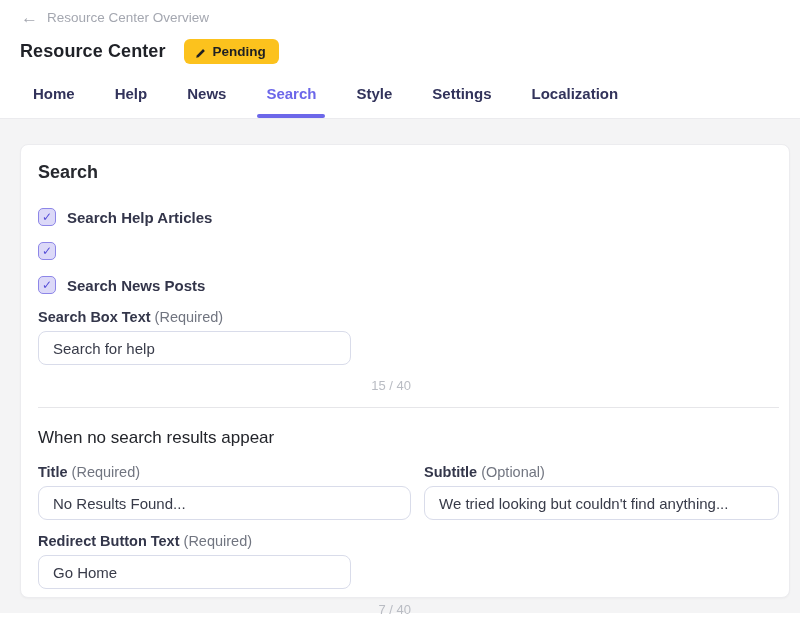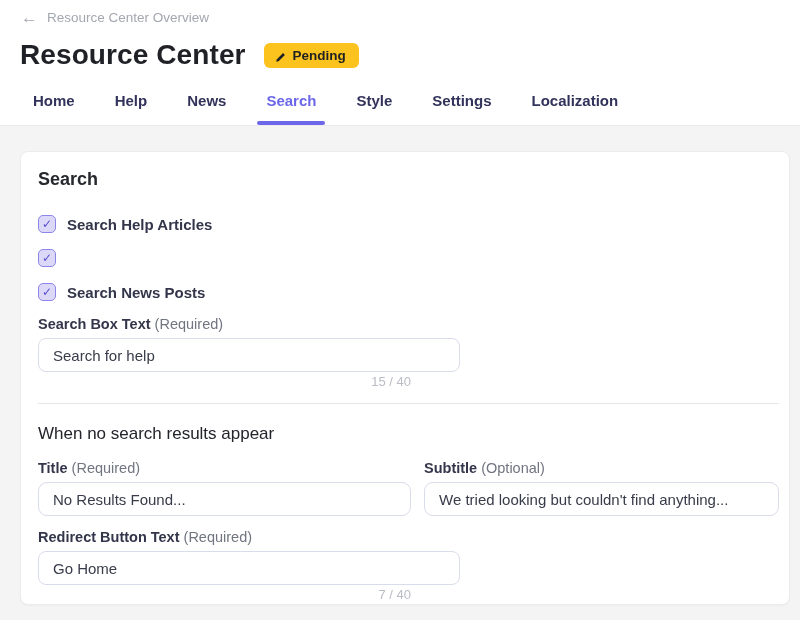--- a/index.html
+++ b/index.html
@@ -21,21 +21,21 @@
     color: #a4a7b0; font-size: 13.5px;
     cursor: pointer;
   }
   .breadcrumb .arrow { font-size: 17px; line-height: 1; color: #a4a7b0; }
 
   .title-row {
     display: flex; align-items: center; gap: 18px;
     padding: 13px 0 0 20px;
   }
   .page-title {
-    font-size: 28px; font-weight: 700; color: #1f2127; letter-spacing: 0.1px;
+    font-size: 18px; font-weight: 700; color: #1f2127; letter-spacing: 0.1px;
   }
   .badge {
     display: inline-flex; align-items: flex-end; gap: 7px;
     background: #fcc21d; color: #1f2023;
     font-size: 13.5px; font-weight: 700;
     padding: 5px 13px 5px 11px; border-radius: 6px;
     cursor: pointer;
   }
   .badge svg { display: block; }
 
@@ -95,32 +95,32 @@
   .check-label { font-size: 15px; font-weight: 600; color: #33354a; }
 
   
   .field-label {
     font-size: 14.5px; color: #33364a; font-weight: 700;
     margin-top: 13px;
   }
   .field-label .req { font-weight: 400; color: #717580; }
   .text-input {
     display: block;
-    height: 34px; width: 422px;
+    height: 34px; width: 313px;
     margin-top: 6px;
     border: 1px solid #d9dcea; border-radius: 8px;
     padding: 0 14px;
     font-family: "Liberation Sans", "DejaVu Sans", sans-serif;
     font-size: 15px; color: #383b49;
     background: #ffffff; outline: none;
   }
   .counter {
     width: 373px; text-align: right;
     font-size: 13px; color: #b9bcc3;
-    margin-top: 2px;
+    margin-top: 13px;
   }
 
   .divider { border-top: 1px solid #e6e6e9; margin-top: 14px; margin-right: 0; }
 
   .two-col {
     display: grid; grid-template-columns: 373px 1fr;
     column-gap: 13px;
   }
   .two-col .field-label { margin-top: 0; }
   .two-col .text-input { width: 100%; border-radius: 9px; }

